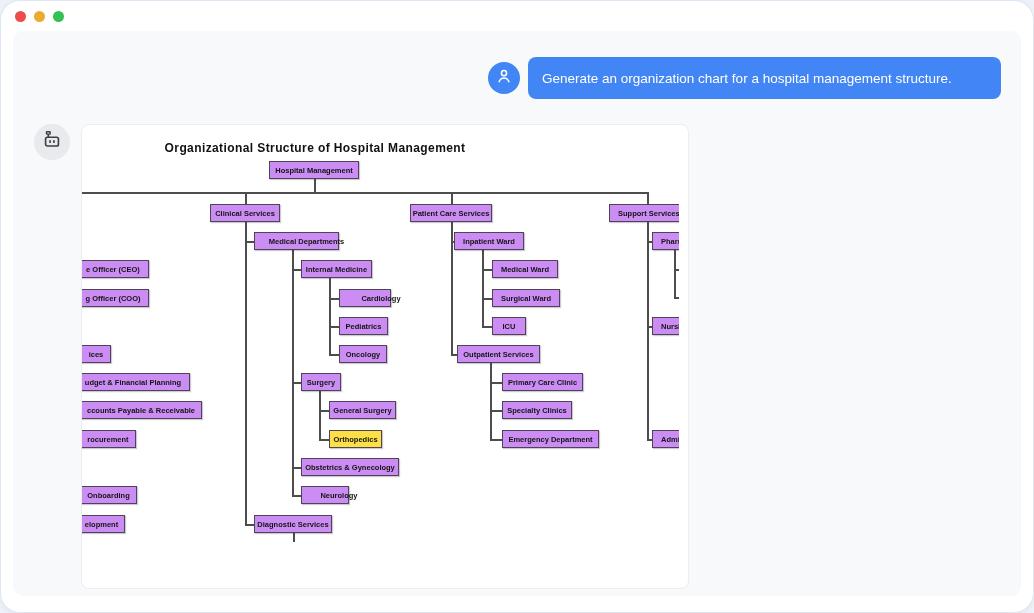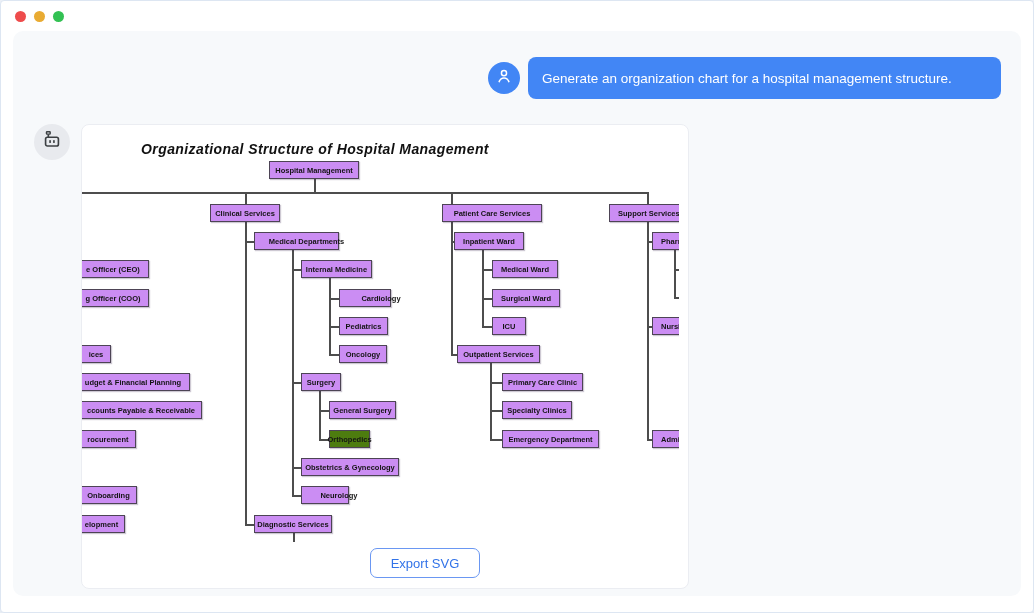--- a/index.html
+++ b/index.html
@@ -7,21 +7,21 @@
   body {
     width:1034px; height:613px; position:relative;
     background:#eef2f8;
     font-family:"Liberation Sans", sans-serif;
     overflow:hidden;
   }
   .window {
     position:absolute; inset:0;
     background:#ffffff;
     border:1px solid #dde6f2;
-    border-radius:4px;
+    border-radius:20px;
     overflow:hidden;
     box-shadow:0 2px 6px rgba(30,50,90,.06);
   }
   .titlebar { position:absolute; left:14px; top:10px; display:flex; gap:8px; }
   .dot { width:11px; height:11px; border-radius:50%; }
   .content {
     position:absolute; left:12px; top:30px; width:1008px; height:565px;
     background:#f7f9fb; border-radius:10px;
   }
   
@@ -43,22 +43,22 @@
   .chart-panel {
     position:absolute; left:68px; top:93px; width:608px; height:465px;
     background:#ffffff; border:1px solid #ebedf2; border-radius:8px;
   }
   .chart-clip {
     position:absolute; left:0; top:0; width:597px; height:420px;
     overflow:hidden;
   }
   .chart-title {
     position:absolute; left:0; top:16px; width:466px;
-    text-align:center; font-size:14px; font-weight:bold; letter-spacing:0.4px;
-    color:#111111; white-space:nowrap;font-style:italic;
+    text-align:center; font-size:12px; font-weight:bold; letter-spacing:0.4px;
+    color:#111111; white-space:nowrap;
   }
   .org-node {
     position:absolute; height:18px;
     display:flex; align-items:center; justify-content:center;
     font-size:7.5px; font-weight:bold; white-space:nowrap;
     box-shadow:1px 1px 1px rgba(60,40,80,.25);
   }
   .org-node.clip-right { justify-content:flex-start; padding-left:8px; }
   .connector { position:absolute; }
   
@@ -148,21 +148,21 @@
           <div class="connector" style="left: 408px; top: 314px; width: 12px; height: 1.5px; background: rgb(77, 77, 77);"></div>
           <div class="connector" style="left: 565px; top: 97px; width: 1.5px; height: 217px; background: rgb(77, 77, 77);"></div>
           <div class="connector" style="left: 565px; top: 116px; width: 5px; height: 1.5px; background: rgb(77, 77, 77);"></div>
           <div class="connector" style="left: 565px; top: 201px; width: 5px; height: 1.5px; background: rgb(77, 77, 77);"></div>
           <div class="connector" style="left: 565px; top: 314px; width: 5px; height: 1.5px; background: rgb(77, 77, 77);"></div>
           <div class="connector" style="left: 592px; top: 125px; width: 1.5px; height: 47px; background: rgb(77, 77, 77);"></div>
           <div class="connector" style="left: 592px; top: 144px; width: 5px; height: 1.5px; background: rgb(77, 77, 77);"></div>
           <div class="connector" style="left: 592px; top: 172px; width: 5px; height: 1.5px; background: rgb(77, 77, 77);"></div>
           <div class="org-node" style="left: 187px; top: 36px; width: 90px; background: rgb(203, 141, 243); border: 1.5px solid rgb(77, 68, 85); color: rgb(20, 20, 20);">Hospital Management</div>
           <div class="org-node" style="left: 128px; top: 79px; width: 70px; background: rgb(203, 141, 243); border: 1.5px solid rgb(77, 68, 85); color: rgb(20, 20, 20);">Clinical Services</div>
-          <div class="org-node" style="left: 328px; top: 79px; width: 100px; background: rgb(203, 141, 243); border: 1.5px solid rgb(77, 68, 85); color: rgb(20, 20, 20); margin-left: 32px;">Patient Care Services</div>
+          <div class="org-node" style="left: 328px; top: 79px; width: 82px; background: rgb(203, 141, 243); border: 1.5px solid rgb(77, 68, 85); color: rgb(20, 20, 20);">Patient Care Services</div>
           <div class="org-node clip-right" style="left: 527px; top: 79px; width: 76px; background: rgb(203, 141, 243); border: 1.5px solid rgb(77, 68, 85); color: rgb(20, 20, 20);">Support Services</div>
           <div class="org-node" style="left: 172px; top: 107px; width: 85px; background: rgb(203, 141, 243); border: 1.5px solid rgb(77, 68, 85); color: rgb(20, 20, 20); padding-left: 20px;">Medical Departments</div>
           <div class="org-node" style="left: 372px; top: 107px; width: 70px; background: rgb(203, 141, 243); border: 1.5px solid rgb(77, 68, 85); color: rgb(20, 20, 20);">Inpatient Ward</div>
           <div class="org-node clip-right" style="left: 570px; top: 107px; width: 60px; background: rgb(203, 141, 243); border: 1.5px solid rgb(77, 68, 85); color: rgb(20, 20, 20);">Pharm</div>
           <div class="org-node" style="left: 219px; top: 135px; width: 71px; background: rgb(203, 141, 243); border: 1.5px solid rgb(77, 68, 85); color: rgb(20, 20, 20);">Internal Medicine</div>
           <div class="org-node" style="left: 410px; top: 135px; width: 66px; background: rgb(203, 141, 243); border: 1.5px solid rgb(77, 68, 85); color: rgb(20, 20, 20);">Medical Ward</div>
           <div class="org-node" style="left: -5px; top: 135px; width: 72px; background: rgb(203, 141, 243); border: 1.5px solid rgb(77, 68, 85); color: rgb(20, 20, 20);">e Officer (CEO)</div>
           <div class="org-node" style="left: 257px; top: 164px; width: 52px; background: rgb(203, 141, 243); border: 1.5px solid rgb(77, 68, 85); color: rgb(20, 20, 20); padding-left: 32px;">Cardiology</div>
           <div class="org-node" style="left: 410px; top: 164px; width: 68px; background: rgb(203, 141, 243); border: 1.5px solid rgb(77, 68, 85); color: rgb(20, 20, 20);">Surgical Ward</div>
           <div class="org-node" style="left: -5px; top: 164px; width: 72px; background: rgb(203, 141, 243); border: 1.5px solid rgb(77, 68, 85); color: rgb(20, 20, 20);">g Officer (COO)</div>
@@ -171,27 +171,26 @@
           <div class="org-node clip-right" style="left: 570px; top: 192px; width: 60px; background: rgb(203, 141, 243); border: 1.5px solid rgb(77, 68, 85); color: rgb(20, 20, 20);">Nursin</div>
           <div class="org-node" style="left: 257px; top: 220px; width: 48px; background: rgb(203, 141, 243); border: 1.5px solid rgb(77, 68, 85); color: rgb(20, 20, 20);">Oncology</div>
           <div class="org-node" style="left: 375px; top: 220px; width: 83px; background: rgb(203, 141, 243); border: 1.5px solid rgb(77, 68, 85); color: rgb(20, 20, 20);">Outpatient Services</div>
           <div class="org-node" style="left: -1px; top: 220px; width: 30px; background: rgb(203, 141, 243); border: 1.5px solid rgb(77, 68, 85); color: rgb(20, 20, 20);">ices</div>
           <div class="org-node" style="left: 219px; top: 248px; width: 40px; background: rgb(203, 141, 243); border: 1.5px solid rgb(77, 68, 85); color: rgb(20, 20, 20);">Surgery</div>
           <div class="org-node" style="left: 420px; top: 248px; width: 81px; background: rgb(203, 141, 243); border: 1.5px solid rgb(77, 68, 85); color: rgb(20, 20, 20);">Primary Care Clinic</div>
           <div class="org-node" style="left: -6px; top: 248px; width: 114px; background: rgb(203, 141, 243); border: 1.5px solid rgb(77, 68, 85); color: rgb(20, 20, 20);">udget &amp; Financial Planning</div>
           <div class="org-node" style="left: 247px; top: 276px; width: 67px; background: rgb(203, 141, 243); border: 1.5px solid rgb(77, 68, 85); color: rgb(20, 20, 20);">General Surgery</div>
           <div class="org-node" style="left: 420px; top: 276px; width: 70px; background: rgb(203, 141, 243); border: 1.5px solid rgb(77, 68, 85); color: rgb(20, 20, 20);">Specialty Clinics</div>
           <div class="org-node" style="left: -2px; top: 276px; width: 122px; background: rgb(203, 141, 243); border: 1.5px solid rgb(77, 68, 85); color: rgb(20, 20, 20);">ccounts Payable &amp; Receivable</div>
-          <div class="org-node" style="left: 247px; top: 305px; width: 41px; background: #4d7c0f; border: 1.5px solid rgb(77, 68, 85); color: rgb(20, 20, 20);">Orthopedics</div>
+          <div class="org-node" style="left: 247px; top: 305px; width: 53px; background: #fde047; border: 1.5px solid rgb(77, 68, 85); color: rgb(20, 20, 20);">Orthopedics</div>
           <div class="org-node" style="left: 420px; top: 305px; width: 97px; background: rgb(203, 141, 243); border: 1.5px solid rgb(77, 68, 85); color: rgb(20, 20, 20);">Emergency Department</div>
           <div class="org-node" style="left: -2px; top: 305px; width: 56px; background: rgb(203, 141, 243); border: 1.5px solid rgb(77, 68, 85); color: rgb(20, 20, 20);">rocurement</div>
           <div class="org-node clip-right" style="left: 570px; top: 305px; width: 60px; background: rgb(203, 141, 243); border: 1.5px solid rgb(77, 68, 85); color: rgb(20, 20, 20);">Admin</div>
           <div class="org-node" style="left: 219px; top: 333px; width: 98px; background: rgb(203, 141, 243); border: 1.5px solid rgb(77, 68, 85); color: rgb(20, 20, 20);">Obstetrics &amp; Gynecology</div>
           <div class="org-node" style="left: 219px; top: 361px; width: 48px; background: rgb(203, 141, 243); border: 1.5px solid rgb(77, 68, 85); color: rgb(20, 20, 20); padding-left: 28px;">Neurology</div>
           <div class="org-node" style="left: -2px; top: 361px; width: 57px; background: rgb(203, 141, 243); border: 1.5px solid rgb(77, 68, 85); color: rgb(20, 20, 20);">Onboarding</div>
           <div class="org-node" style="left: 172px; top: 390px; width: 78px; background: rgb(203, 141, 243); border: 1.5px solid rgb(77, 68, 85); color: rgb(20, 20, 20);">Diagnostic Services</div>
           <div class="org-node" style="left: -4px; top: 390px; width: 47px; background: rgb(203, 141, 243); border: 1.5px solid rgb(77, 68, 85); color: rgb(20, 20, 20);">elopment</div>
         </div>
-      <button class="chart-btn btn-export">Export SVG</button>
     </div>
 
   </div>
 </div>
 
 </body></html>

